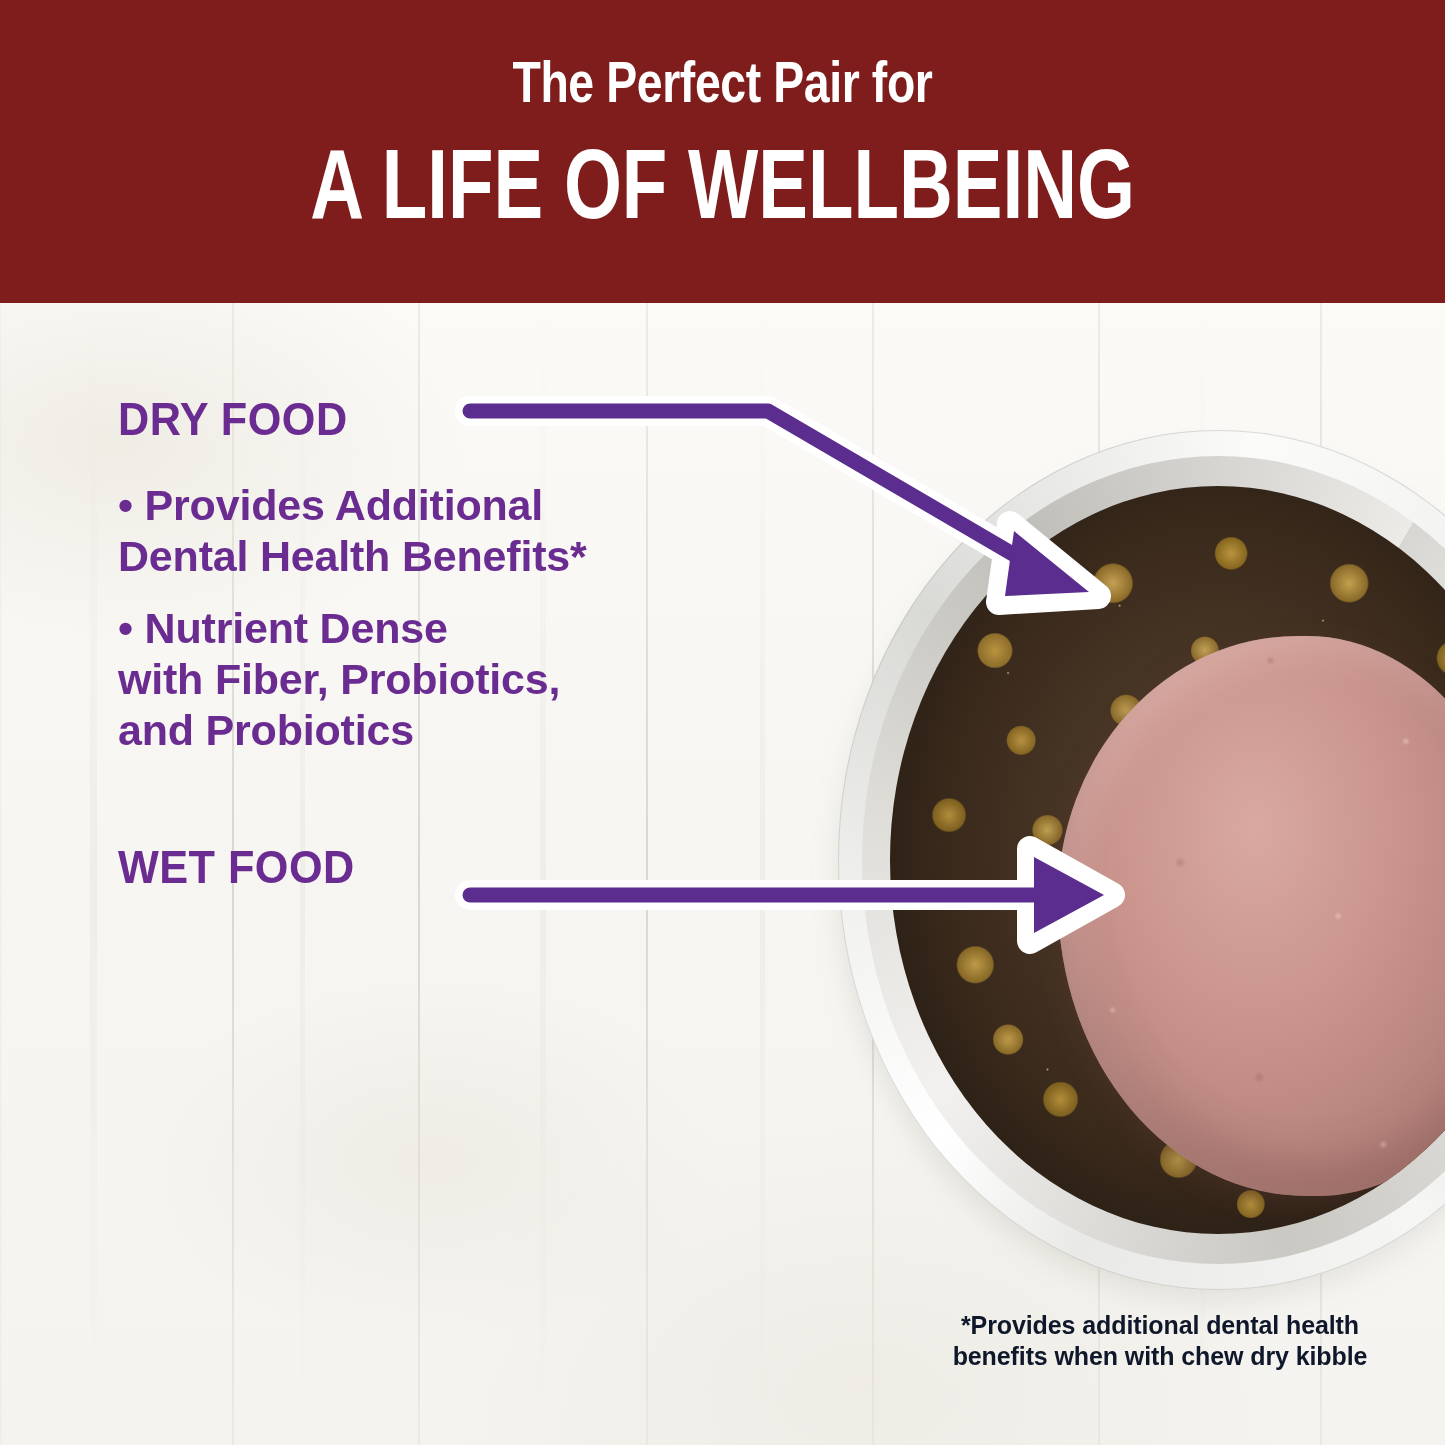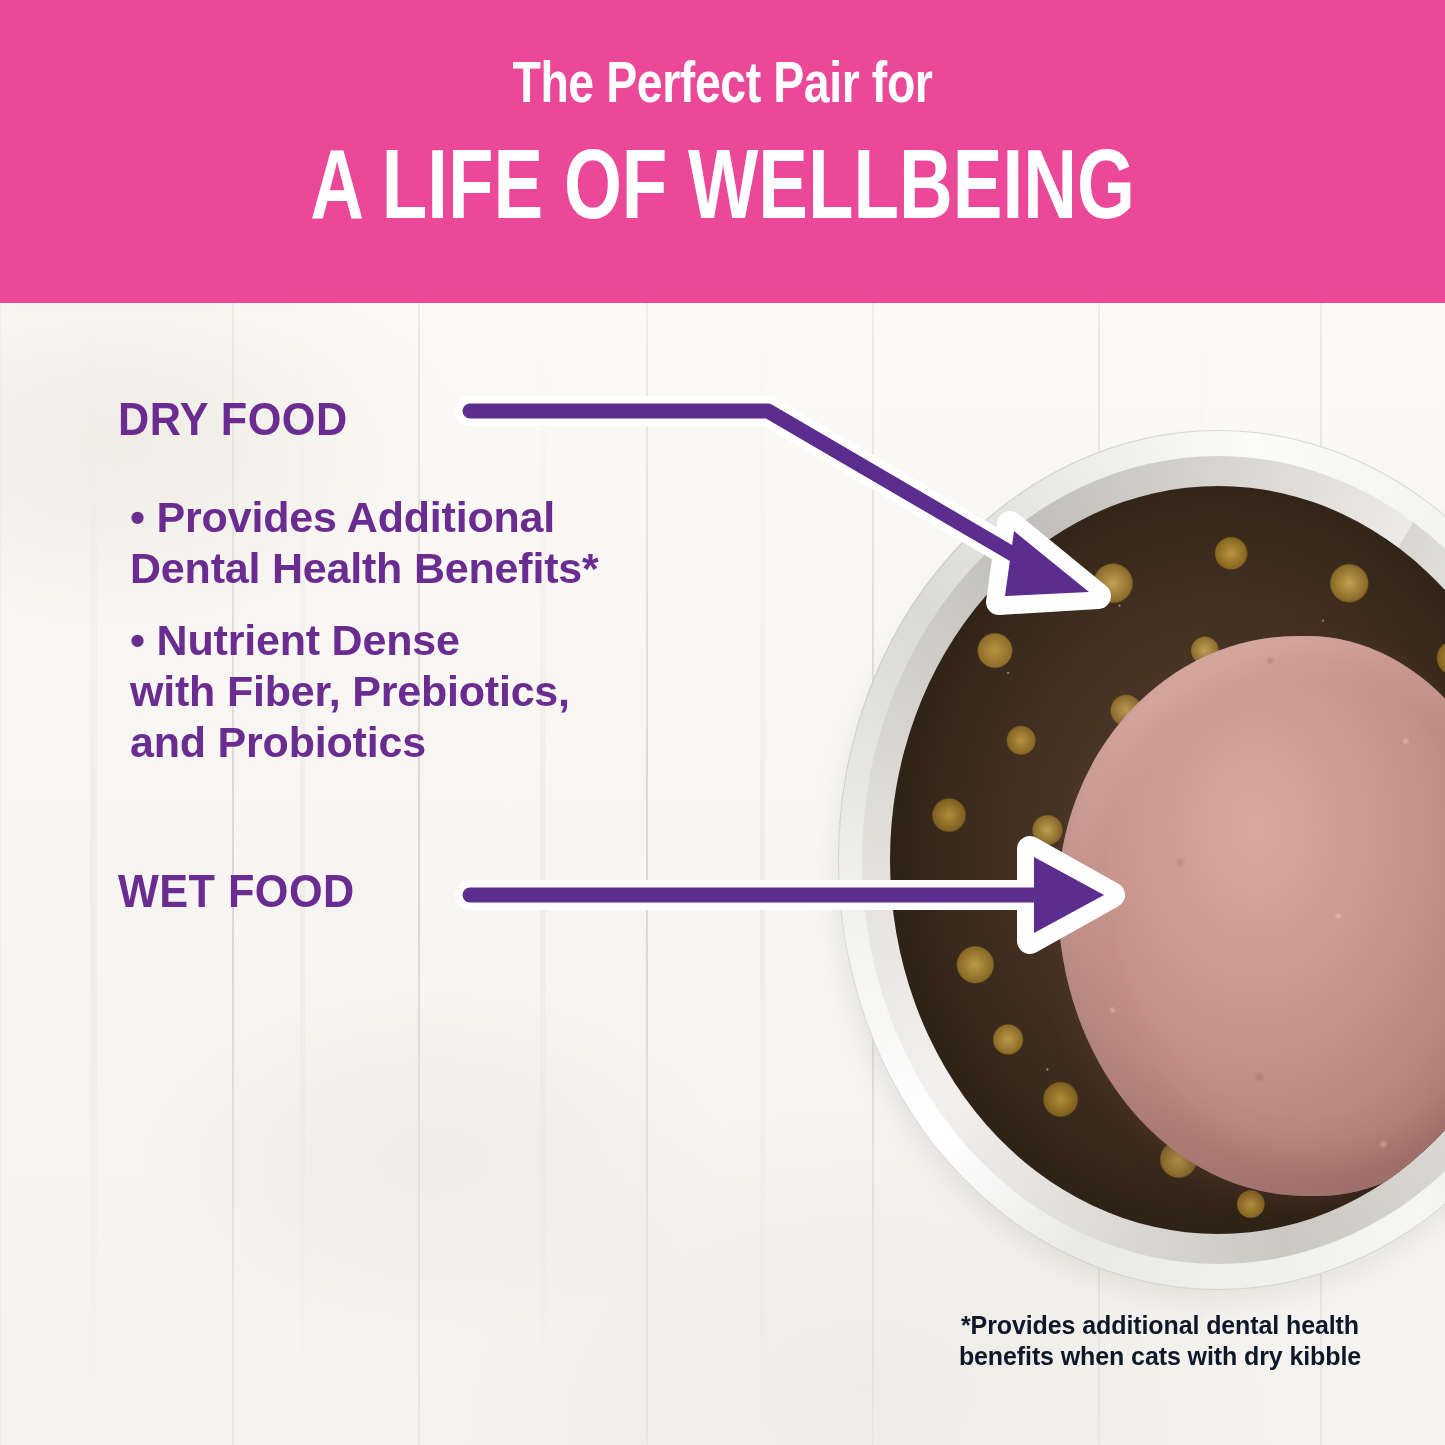--- a/index.html
+++ b/index.html
@@ -31,21 +31,21 @@
     background:
       radial-gradient(ellipse 500px 300px at 8% 12%, rgba(230,226,214,0.55), rgba(0,0,0,0) 70%),
       radial-gradient(ellipse 420px 260px at 30% 75%, rgba(228,224,212,0.40), rgba(0,0,0,0) 70%),
       radial-gradient(ellipse 600px 400px at 60% 95%, rgba(226,222,210,0.35), rgba(0,0,0,0) 72%);
     pointer-events:none;
   }
 
   
   .header{
     position:absolute;left:0;top:0;width:1445px;height:303px;
-    background:#ec4899;
+    background:#7f1d1d;
   }
   .header .kicker{
     position:absolute;left:0;top:48px;width:1445px;text-align:center;
     color:#ffffff;
     font-family:"Liberation Sans Narrow","Liberation Sans",sans-serif;
     font-weight:700;font-size:58px;letter-spacing:-0.5px;
     transform:scaleX(0.80);transform-origin:50% 50%;
     white-space:nowrap;
   }
   .header .headline{
@@ -154,21 +154,21 @@
   }
 
   
   .col{position:absolute;left:118px;top:396px;width:700px;}
   .sec-head{
     color:#6b2c91;font-weight:700;font-size:46px;letter-spacing:0.5px;
     font-family:"Liberation Sans Narrow","Liberation Sans",sans-serif;
     transform:scaleX(0.94);transform-origin:0 50%;
     line-height:1.0;white-space:nowrap;
   }
-  .bullets{margin:12px;padding:0;list-style:none;}
+  .bullets{margin:0;padding:0;list-style:none;}
   .bullet{
     color:#6b2c91;font-size:43px;line-height:1.18;font-weight:600;
     letter-spacing:-0.2px;
   }
   .b-gap{height:22px;}
 
   
   .arrows{position:absolute;left:0;top:0;width:1445px;height:1445px;pointer-events:none;}
 
   
@@ -240,31 +240,31 @@
     <div style="height:38px;"></div>
 
     <div class="bullets">
       <div class="bullet">
         <div>• Provides Additional</div>
         <div>Dental Health Benefits*</div>
       </div>
       <div class="b-gap"></div>
       <div class="bullet">
         <div>• Nutrient Dense</div>
-        <div>with Fiber, Prebiotics,</div>
+        <div>with Fiber, Probiotics,</div>
         <div>and Probiotics</div>
       </div>
     </div>
 
     <div style="height:88px;"></div>
 
     <div class="sec-head">WET FOOD</div>
 
     <div style="height:38px;"></div>
 
   </div>
 
   <div class="footnote">
     <div>*Provides additional dental health</div>
-    <div>benefits when cats with dry kibble</div>
+    <div>benefits when with chew dry kibble</div>
   </div>
 
 </div>
 
 </body></html>

